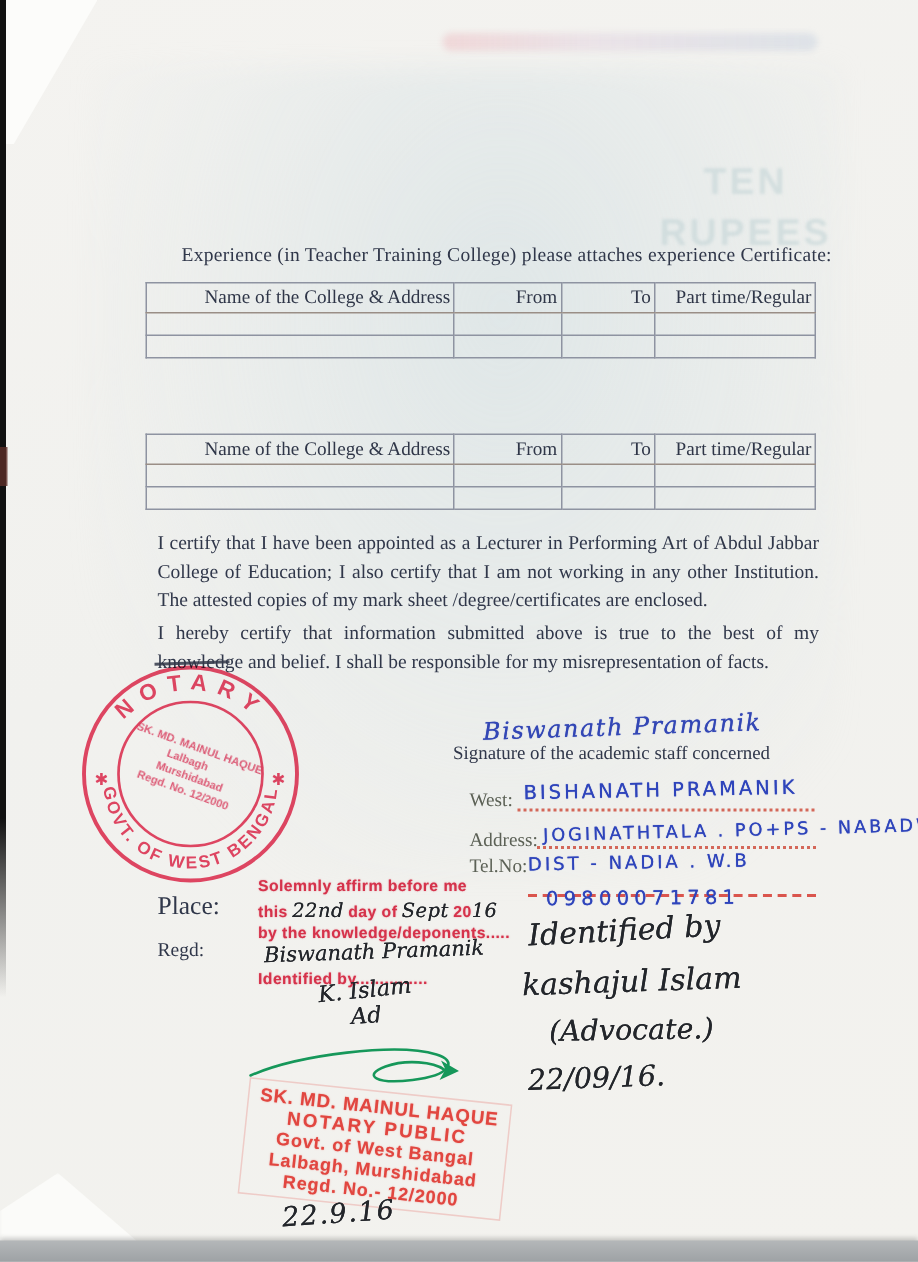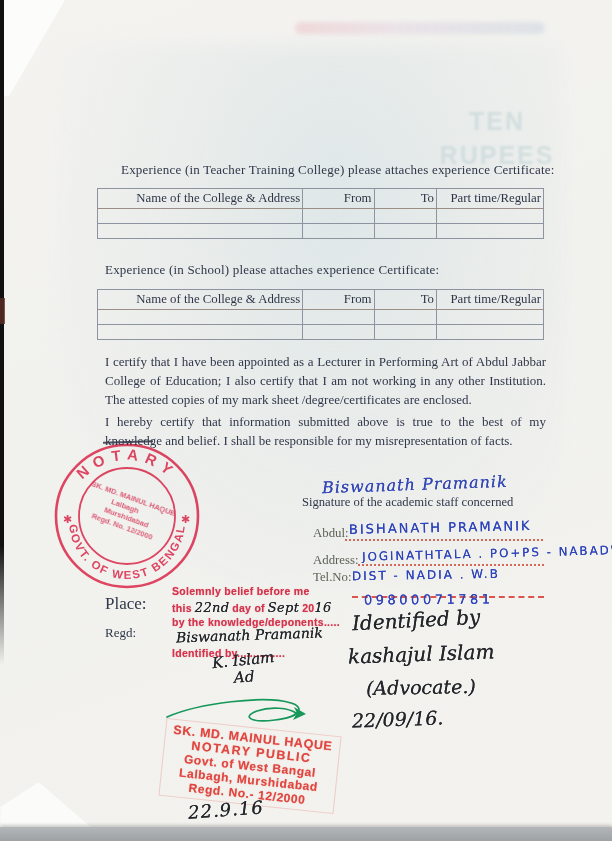--- a/index.html
+++ b/index.html
@@ -97,21 +97,20 @@
       <tr>
             <td></td>
             <td></td>
             <td></td>
             <td></td>
           </tr>
     </tbody>
       </table>
   </div>
 
-  <div class="abs heading" style="left:105px;top:262px;width:460px;">Experience (in School) please attaches experience Certificate:</div>
   <div class="abs tblwrap" style="left:97px;top:289px;">
     <table>
       <colgroup>
           <col style="width:46%">
           <col style="width:16%">
           <col style="width:14%">
           <col style="width:24%">
         </colgroup>
       <tbody>
           <tr>
@@ -136,37 +135,37 @@
       </table>
   </div>
 
   <p class="abs para" style="left:105px;top:352px;">I certify that I have been appointed as a Lecturer in Performing Art of Abdul Jabbar College of Education; I also certify that I am not working in any other Institution. The attested copies of my mark sheet /degree/certificates are enclosed.</p>
   <p class="abs para" style="left:105px;top:412px;">I hereby certify that information submitted above is true to the best of my knowledge and belief. I shall be responsible for my misrepresentation of facts.</p>
   <div class="abs strike"></div>
 
   <div class="abs hand-script" style="left:322px;top:475px;transform:rotate(-2deg);">Biswanath Pramanik</div>
   <div class="abs caption" style="left:302px;top:495px;">Signature of the academic staff concerned</div>
 
-  <span class="abs flabel" style="left:313px;top:526px;">Abdul:</span>
+  <span class="abs flabel" style="left:313px;top:526px;">West:</span>
   <div class="abs hand-caps" style="left:349px;top:520px;transform:rotate(-1.2deg);font-size:13px;">BISHANATH PRAMANIK</div>
   <div class="abs dotline" style="left:345px;top:539px;width:198px;"></div>
 
   <span class="abs flabel" style="left:313px;top:553px;">Address:</span>
   <div class="abs hand-caps" style="left:362px;top:546px;transform:rotate(-1.5deg);font-size:11.8px;">JOGINATHTALA . PO+PS - NABADWIP .</div>
   <div class="abs dotline" style="left:358px;top:564px;width:186px;"></div>
   <div class="abs hand-caps" style="left:352px;top:568px;transform:rotate(-1deg);font-size:12px;">DIST - NADIA . W.B</div>
 
   <span class="abs flabel" style="left:313px;top:570px;">Tel.No:</span>
   <div class="abs dashline" style="left:352px;top:596px;width:192px;"></div>
   <div class="abs hand-caps" style="left:364px;top:592px;letter-spacing:3.5px;font-size:13px;transform:rotate(-.5deg);">09800071781</div>
 
   <span class="abs" style="left:105px;top:594px;font-size:17px;">Place:</span>
   <span class="abs" style="left:105px;top:625px;font-size:13px;">Regd:</span>
 
-  <div class="abs stamp-red aff-line" style="left:172px;top:585px;">Solemnly belief before me</div>
+  <div class="abs stamp-red aff-line" style="left:172px;top:585px;">Solemnly affirm before me</div>
   <div class="abs aff-line" style="left:172px;top:600px;text-align:center;">
     <span class="stamp-red">this</span>
     <span class="hand-black" style="font-size:13px;">22nd</span>
     <span class="stamp-red">day of</span>
     <span class="hand-black" style="font-size:13px;">Sept</span>
     <span class="stamp-red">20</span><span class="hand-black" style="font-size:13px;">16</span>
   </div>
   <div class="abs stamp-red aff-line" style="left:172px;top:616px;">by the knowledge/deponents.....</div>
   <div class="abs hand-black" style="left:176px;top:627px;font-size:14px;transform:rotate(-2deg);">Biswanath Pramanik</div>
   <div class="abs stamp-red aff-line" style="left:172px;top:647px;">Identified by...............</div>

